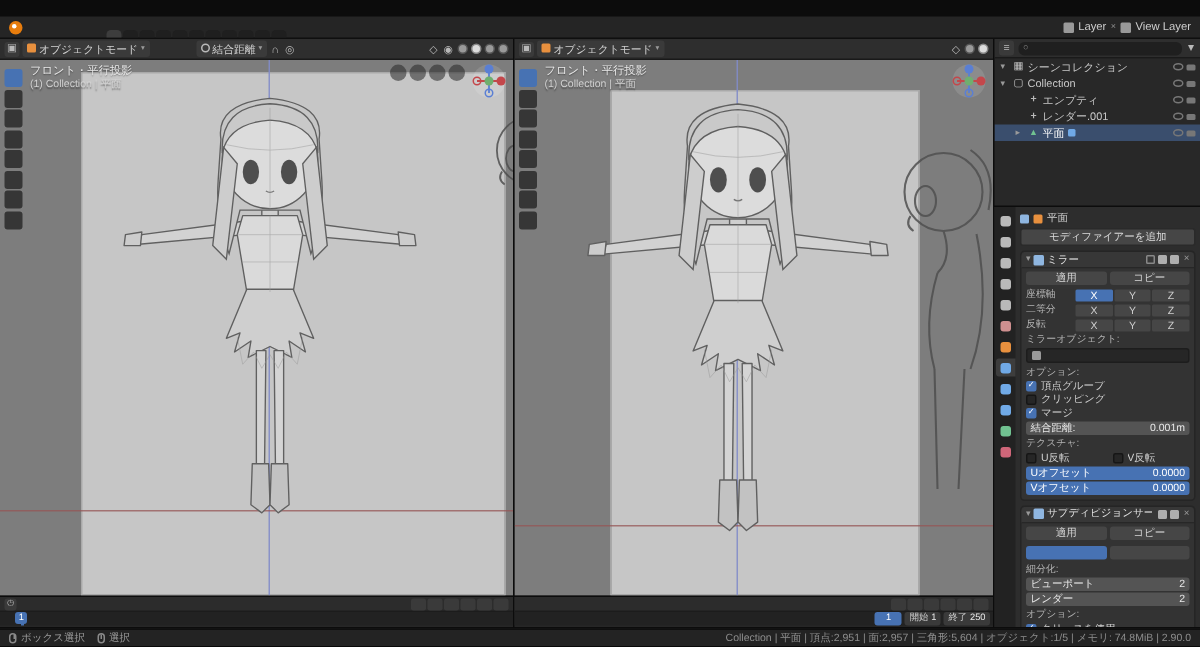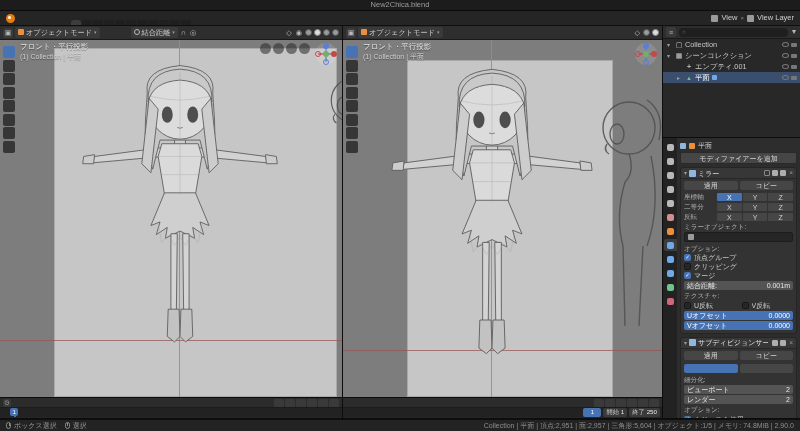--- a/index.html
+++ b/index.html
@@ -197,23 +197,20 @@
         <line x1="12" y1="4" x2="12" y2="20" stroke="#5a7fd4" stroke-width="1.2"></line>
         <circle cx="20" cy="12" r="3" fill="#c4474b"></circle>
         <circle cx="4" cy="12" r="2.5" fill="none" stroke="#c4474b"></circle>
         <circle cx="12" cy="4" r="3" fill="#5a7fd4"></circle>
         <circle cx="12" cy="20" r="2.5" fill="none" stroke="#5a7fd4"></circle>
         <circle cx="12" cy="12" r="3" fill="#6faf6f"></circle>
       </symbol>
     </defs>
   </svg>
 
-  <div class="macbar">
-    <span class="mactitle">New2Chica.blend</span>
-  </div>
 
   <div class="topbar">
     <span class="blogo"></span>
     <div class="tmenus">
         <span class="menu"></span>
         <span class="menu"></span>
         <span class="menu"></span>
         <span class="menu"></span>
         <span class="menu"></span>
       </div>
@@ -225,21 +222,21 @@
         <span class="wtab"></span>
         <span class="wtab"></span>
         <span class="wtab"></span>
         <span class="wtab"></span>
         <span class="wtab"></span>
         <span class="wtab"></span>
         <span class="wtab"></span>
       </div>
     <div class="tright">
       <span class="mini-ic"></span>
-      <span class="tval">View</span>
+      <span class="tval">Layer</span>
       <span class="xbtn">×</span>
       <span class="mini-ic"></span>
       <span class="tval">View Layer</span>
     </div>
   </div>
 
   <div class="area vp vp-left">
     <div class="vphead">
       <span class="ed-ic">▣</span>
       <span class="drop">
@@ -431,40 +428,48 @@
 
   <div class="area outliner">
     <div class="ohead">
       <span class="ed-ic">≡</span>
       <span class="searchbox">
           <span>○</span>
         </span>
       <span class="hicon">▾</span>
     </div>
     <div class="orows">
+        <div class="orow" data-type="scene" style="--d: 0;">
+        <span class="disc"></span>
+        <span class="oicon"></span>
+        <span class="olabel">シーンコレクション</span>
+
+        <span class="vis"></span>
+        <span class="ocam"></span>
+      </div>
         <div class="orow" data-type="collection" style="--d: 0;">
         <span class="disc"></span>
         <span class="oicon"></span>
         <span class="olabel">Collection</span>
 
         <span class="vis"></span>
         <span class="ocam"></span>
       </div>
-        <div class="orow" data-type="scene" style="--d: 0;">
-        <span class="disc"></span>
-        <span class="oicon"></span>
-        <span class="olabel">シーンコレクション</span>
-
-        <span class="vis"></span>
-        <span class="ocam"></span>
-      </div>
         <div class="orow" data-type="empty" style="--d: 1;">
         <span class="disc"></span>
         <span class="oicon"></span>
-        <span class="olabel">エンプティ.001</span>
+        <span class="olabel">エンプティ</span>
+
+        <span class="vis"></span>
+        <span class="ocam"></span>
+      </div>
+        <div class="orow" data-type="empty" style="--d: 1;">
+        <span class="disc"></span>
+        <span class="oicon"></span>
+        <span class="olabel">レンダー.001</span>
 
         <span class="vis"></span>
         <span class="ocam"></span>
       </div>
         <div class="orow active" data-type="mesh" style="--d: 1;">
         <span class="disc"></span>
         <span class="oicon"></span>
         <span class="olabel">平面</span>
         <span class="obadge"></span>
         <span class="vis"></span>

